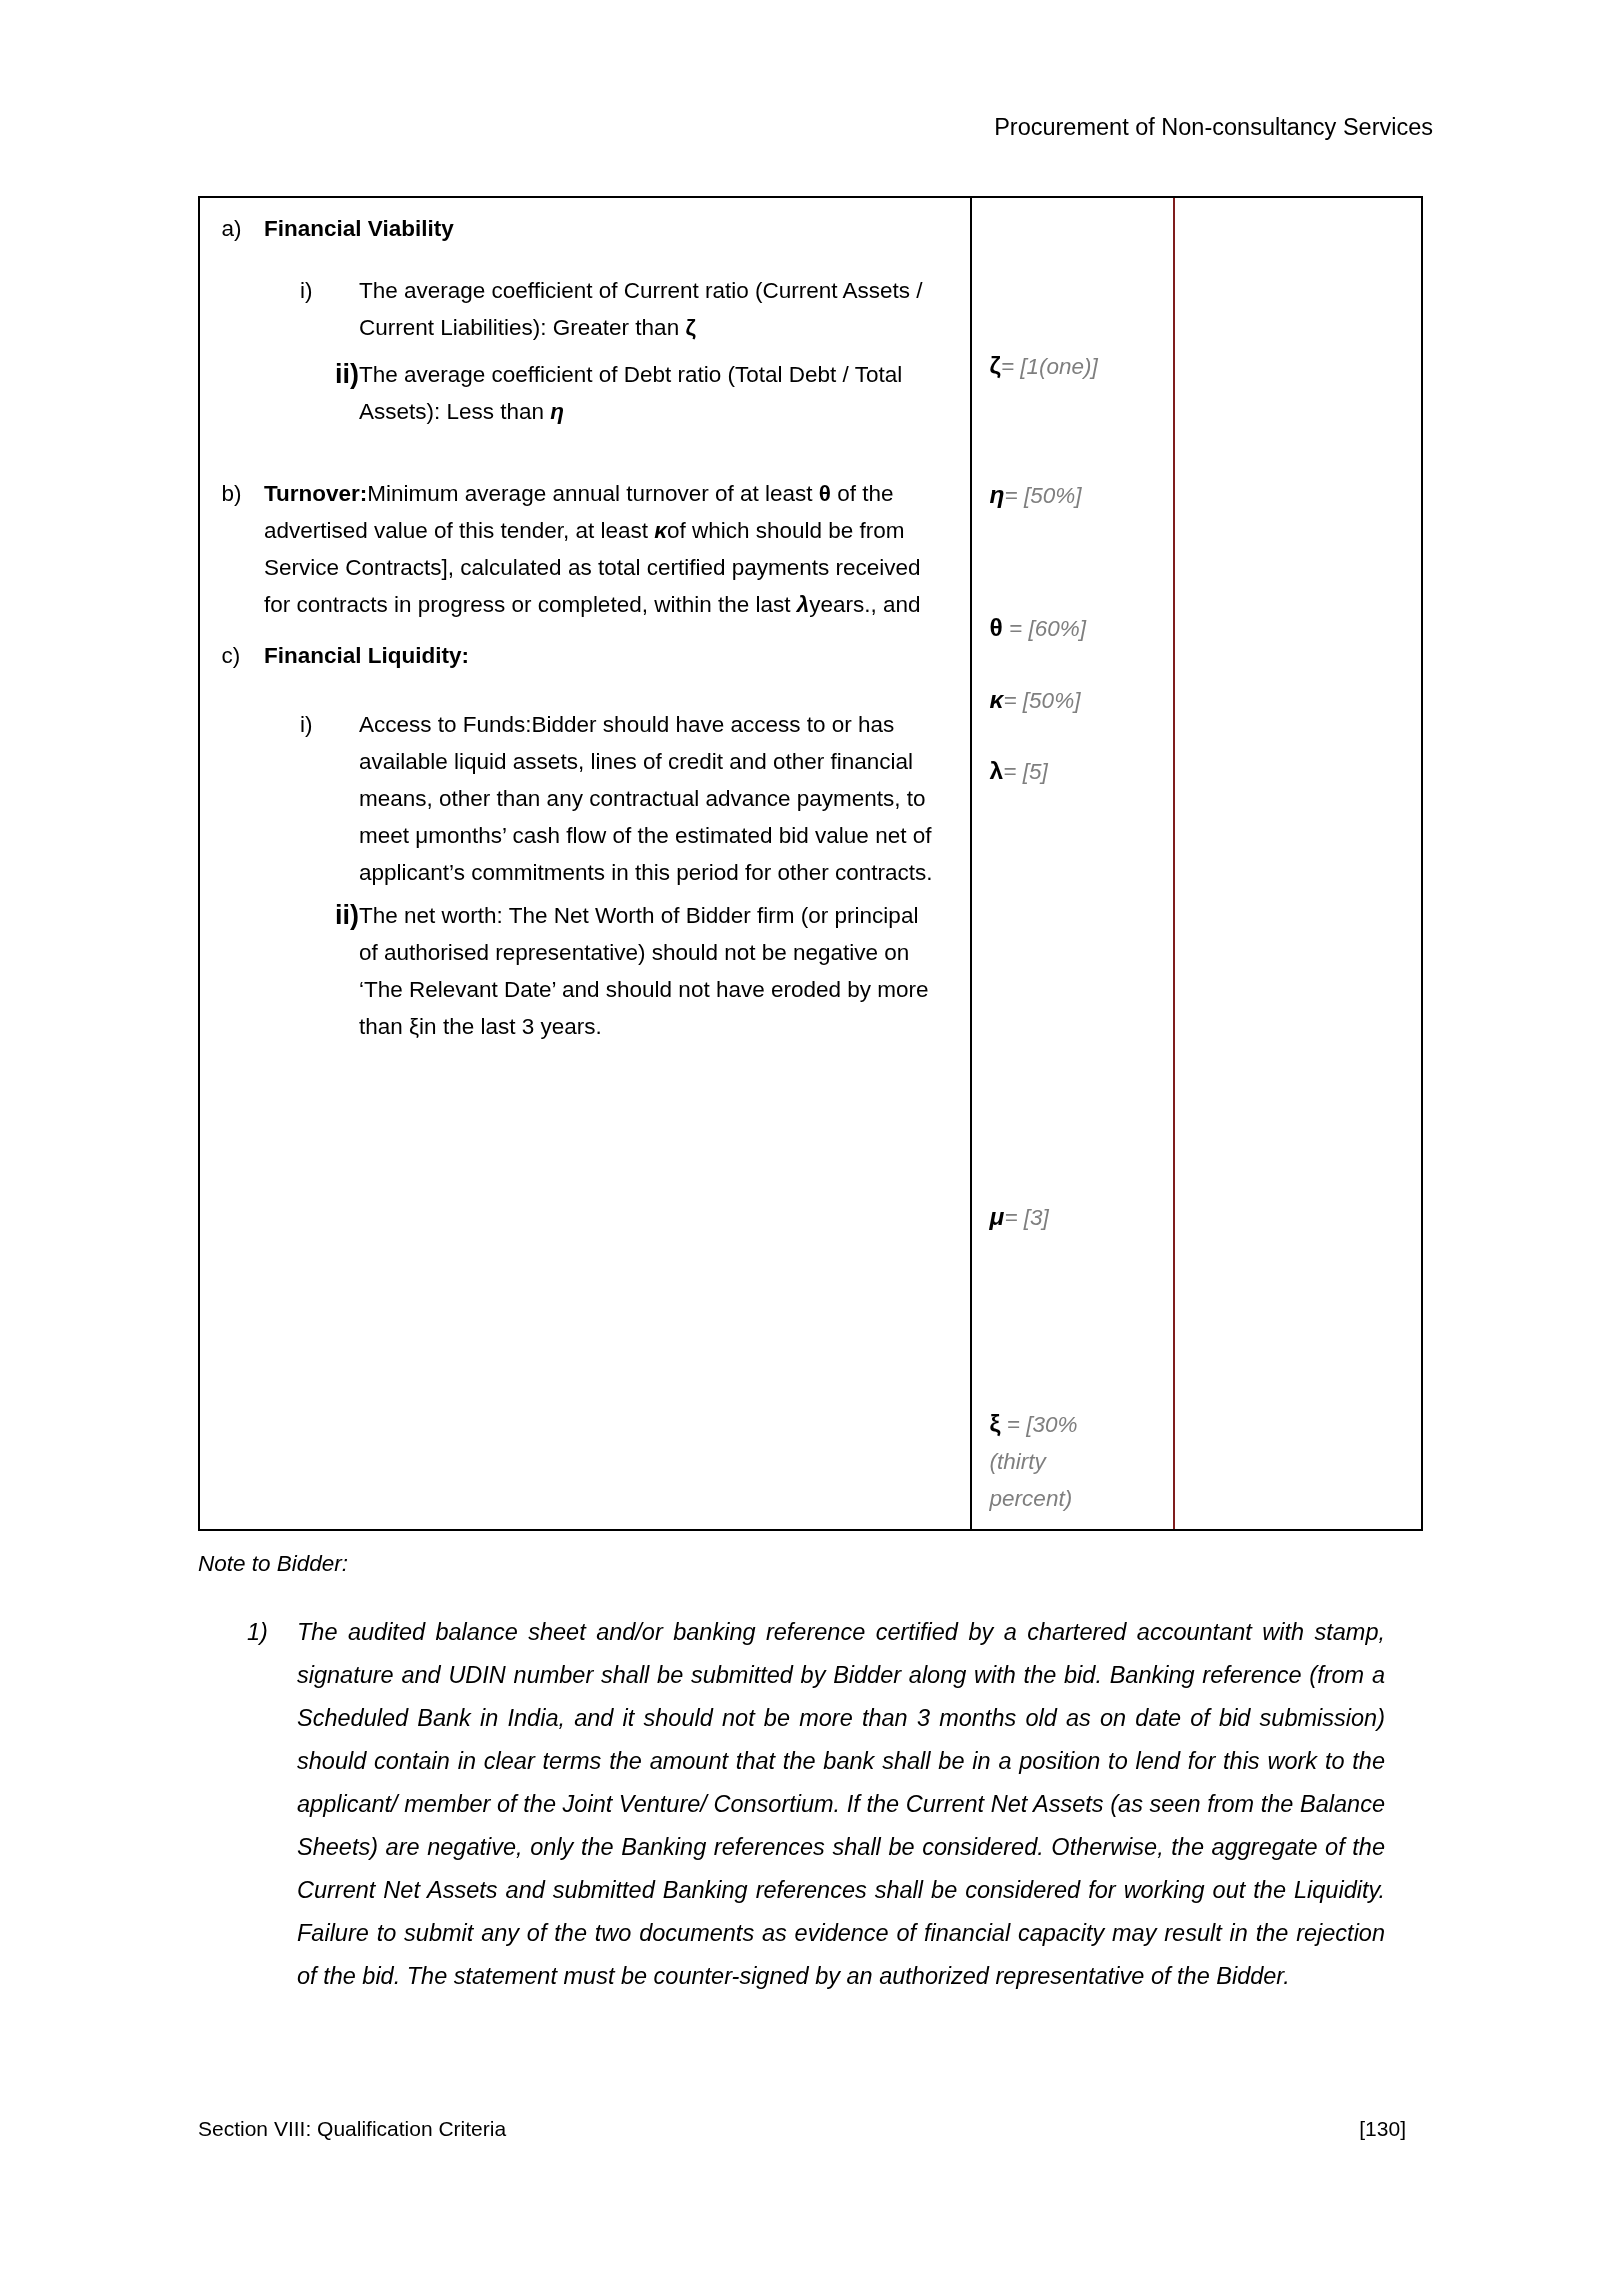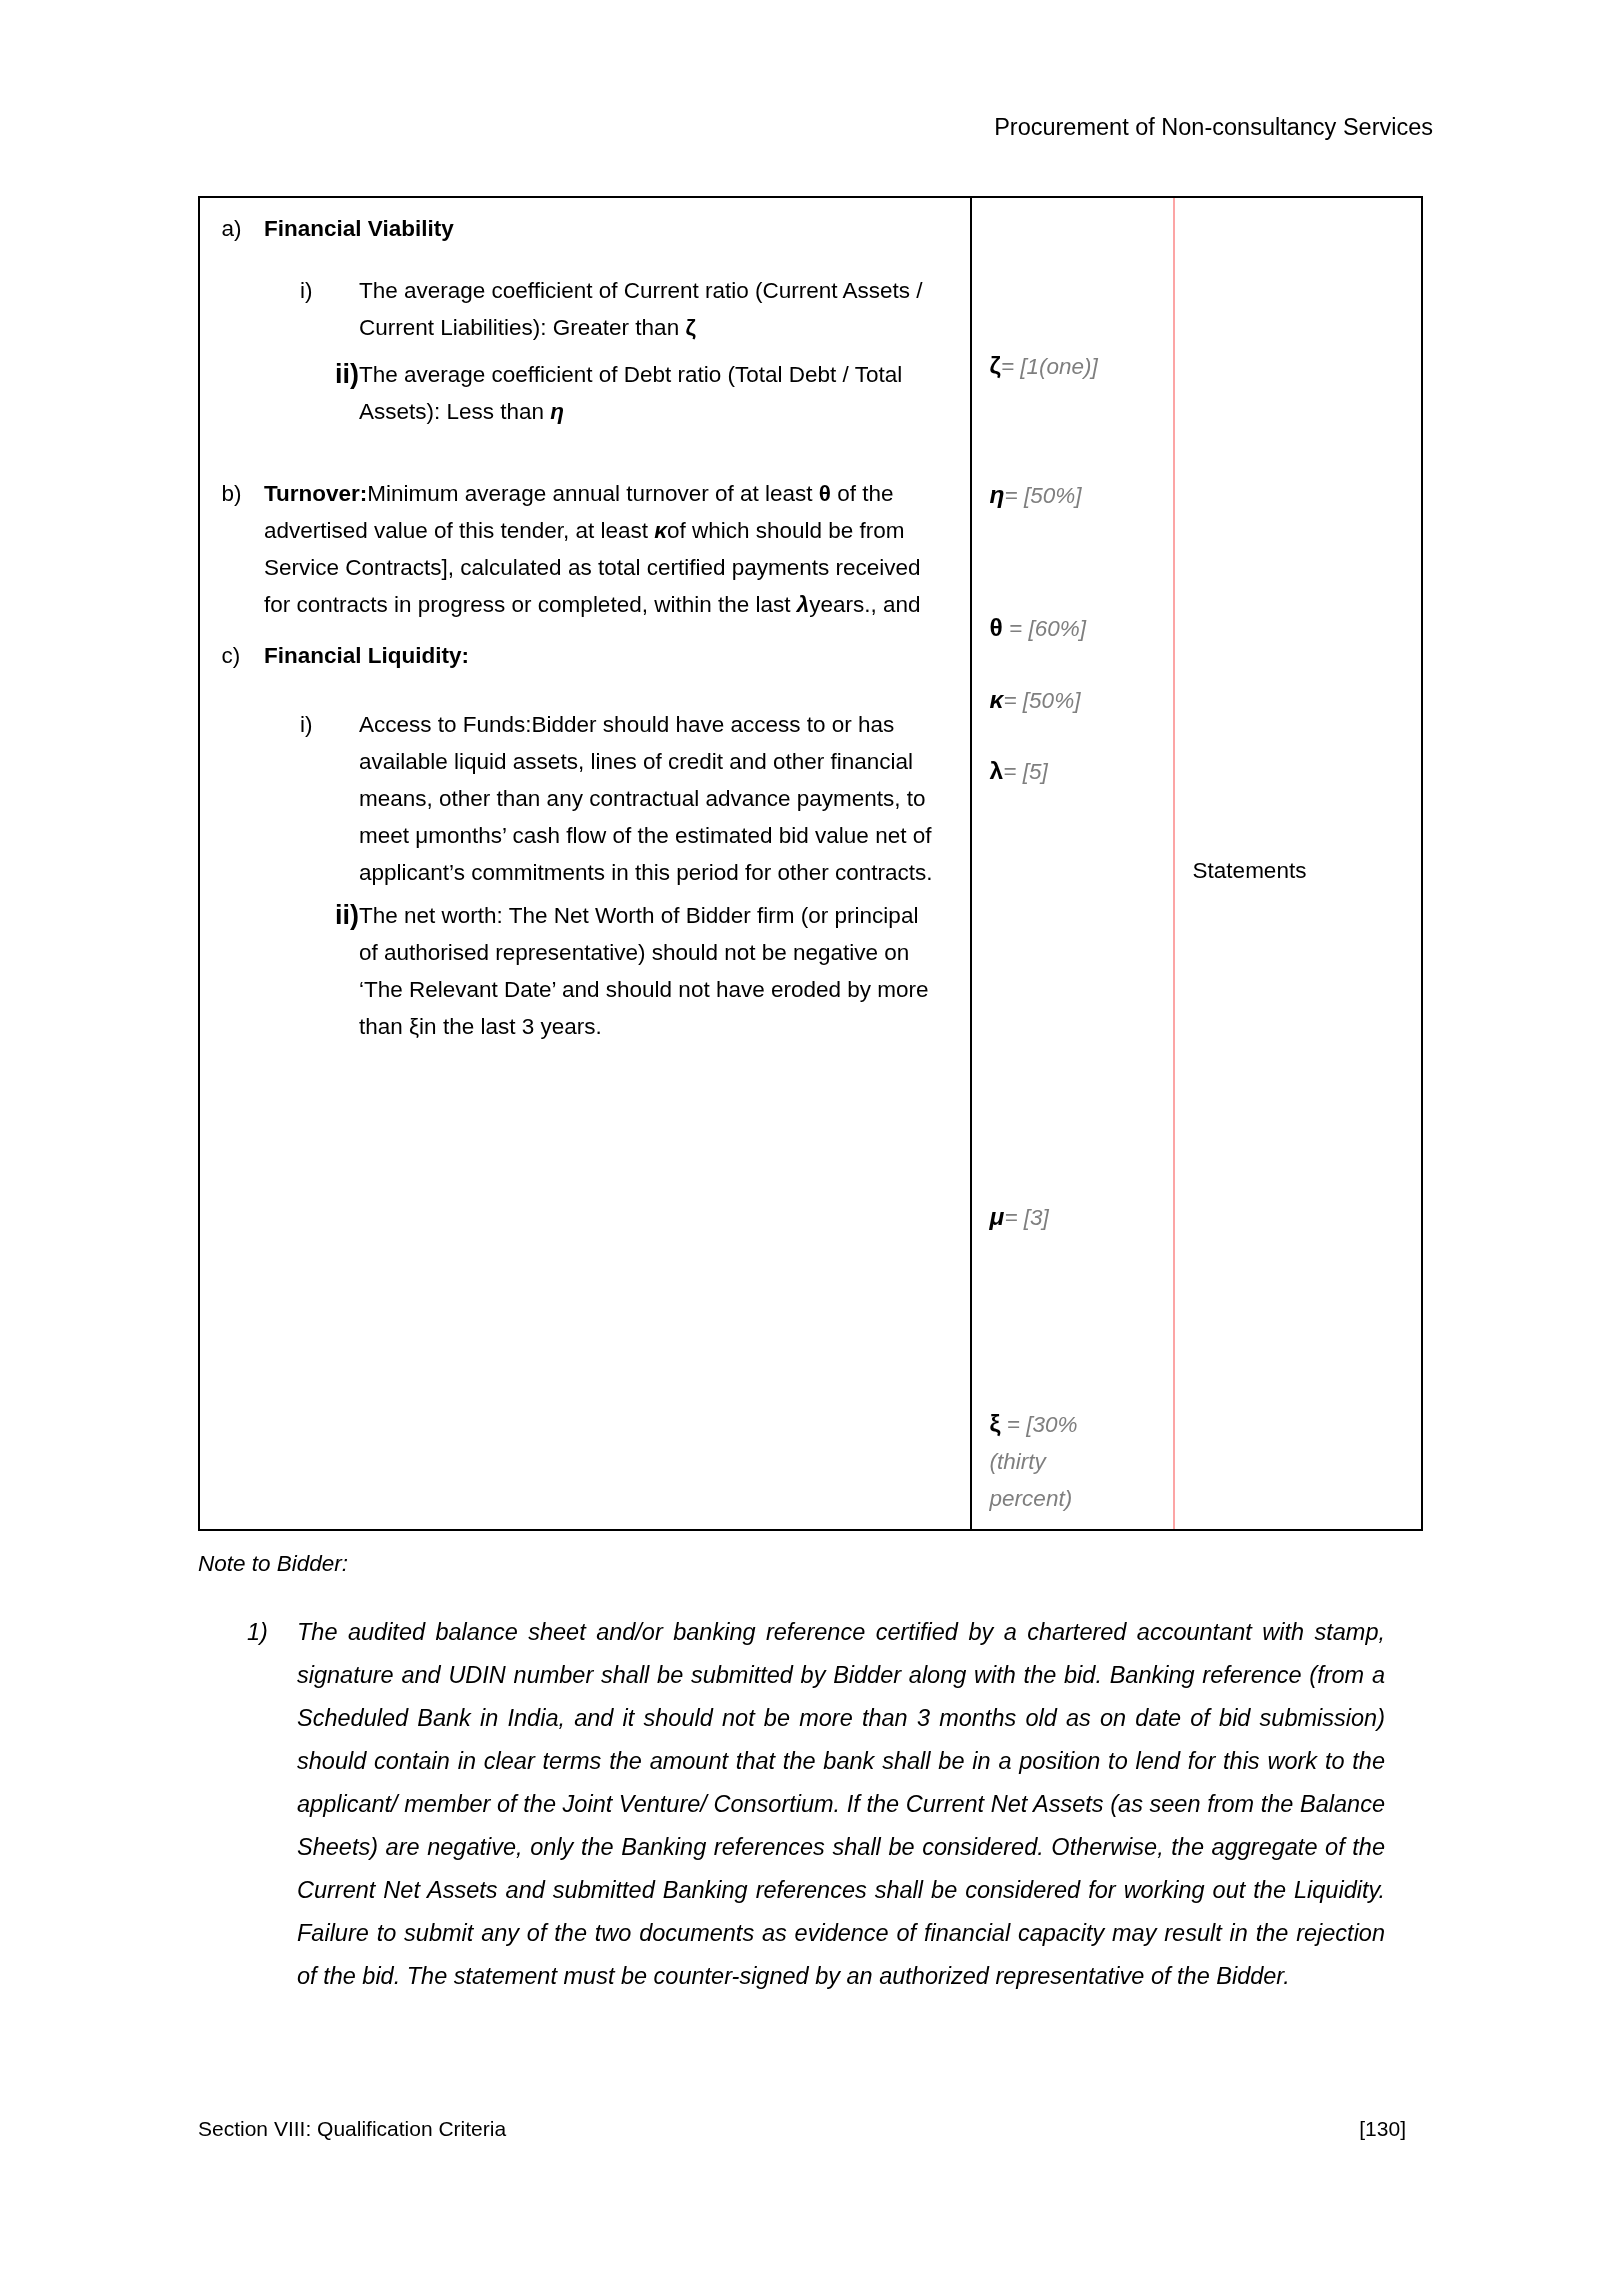--- a/index.html
+++ b/index.html
@@ -14,21 +14,21 @@
   .page-header { position:absolute; top:114px; right:188px; font-size:23.5px; }
 
   
   .qual-table {
     position:absolute; top:196px; left:198px;
     width:1225px; height:1335px;
     border:2px solid #000; display:flex;
   }
   .col { height:100%; }
   .col1 { width:772px; border-right:2px solid #000; padding:11.8px 29px 0 0; line-height:37px; }
-  .col2 { width:203px; border-right:2px solid #fca5a5; position:relative; }
+  .col2 { width:203px; border-right:2px solid #7f1d1d; position:relative; }
   .col3 { flex:1; position:relative; }
 
   
   .crit { display:flex; }
   .crit-label { flex:0 0 64px; padding-left:21.6px; }
   .crit-body { flex:1; }
   .crit-title { font-weight:bold; }
   .sub { display:flex; margin-left:36px; }
   .sub-num { flex:0 0 59px; }
   .sub-num.big { font-weight:bold; font-size:27px;text-align:right; }
@@ -123,23 +123,20 @@
   <div class="col col2">
     <div class="val val-zeta"><span class="vsym up">ζ</span><span class="vtext">= [1(one)]</span></div>
     <div class="val val-eta"><span class="vsym">η</span><span class="vtext">= [50%]</span></div>
     <div class="val val-theta"><span class="vsym up">θ</span><span class="vtext"> = [60%]</span></div>
     <div class="val val-kappa"><span class="vsym">κ</span><span class="vtext">= [50%]</span></div>
     <div class="val val-lambda"><span class="vsym up">λ</span><span class="vtext">= [5]</span></div>
     <div class="val val-mu"><span class="vsym">μ</span><span class="vtext">= [3]</span></div>
     <div class="val val-xi"><span class="vsym up">ξ</span><span class="vtext"> = [30% (thirty percent)</span></div>
   </div>
 
-  <div class="col col3">
-    <div class="statements">Statements</div>
-  </div>
 
 </div>
 
 <div class="note">
   <div class="note-heading">Note to Bidder:</div>
   <div class="note-item">
     <span class="note-num">1)</span>
     <div class="note-text">The audited balance sheet and/or banking reference certified by a chartered accountant with stamp, signature and UDIN number shall be submitted by Bidder along with the bid. Banking reference (from a Scheduled Bank in India, and it should not be more than 3 months old as on date of bid submission) should contain in clear terms the amount that the bank shall be in a position to lend for this work to the applicant/ member of the Joint Venture/ Consortium. If the Current Net Assets (as seen from the Balance Sheets) are negative, only the Banking references shall be considered. Otherwise, the aggregate of the Current Net Assets and submitted Banking references shall be considered for working out the Liquidity. Failure to submit any of the two documents as evidence of financial capacity may result in the rejection of the bid. The statement must be counter-signed by an authorized representative of the Bidder.</div>
   </div>
 </div>

